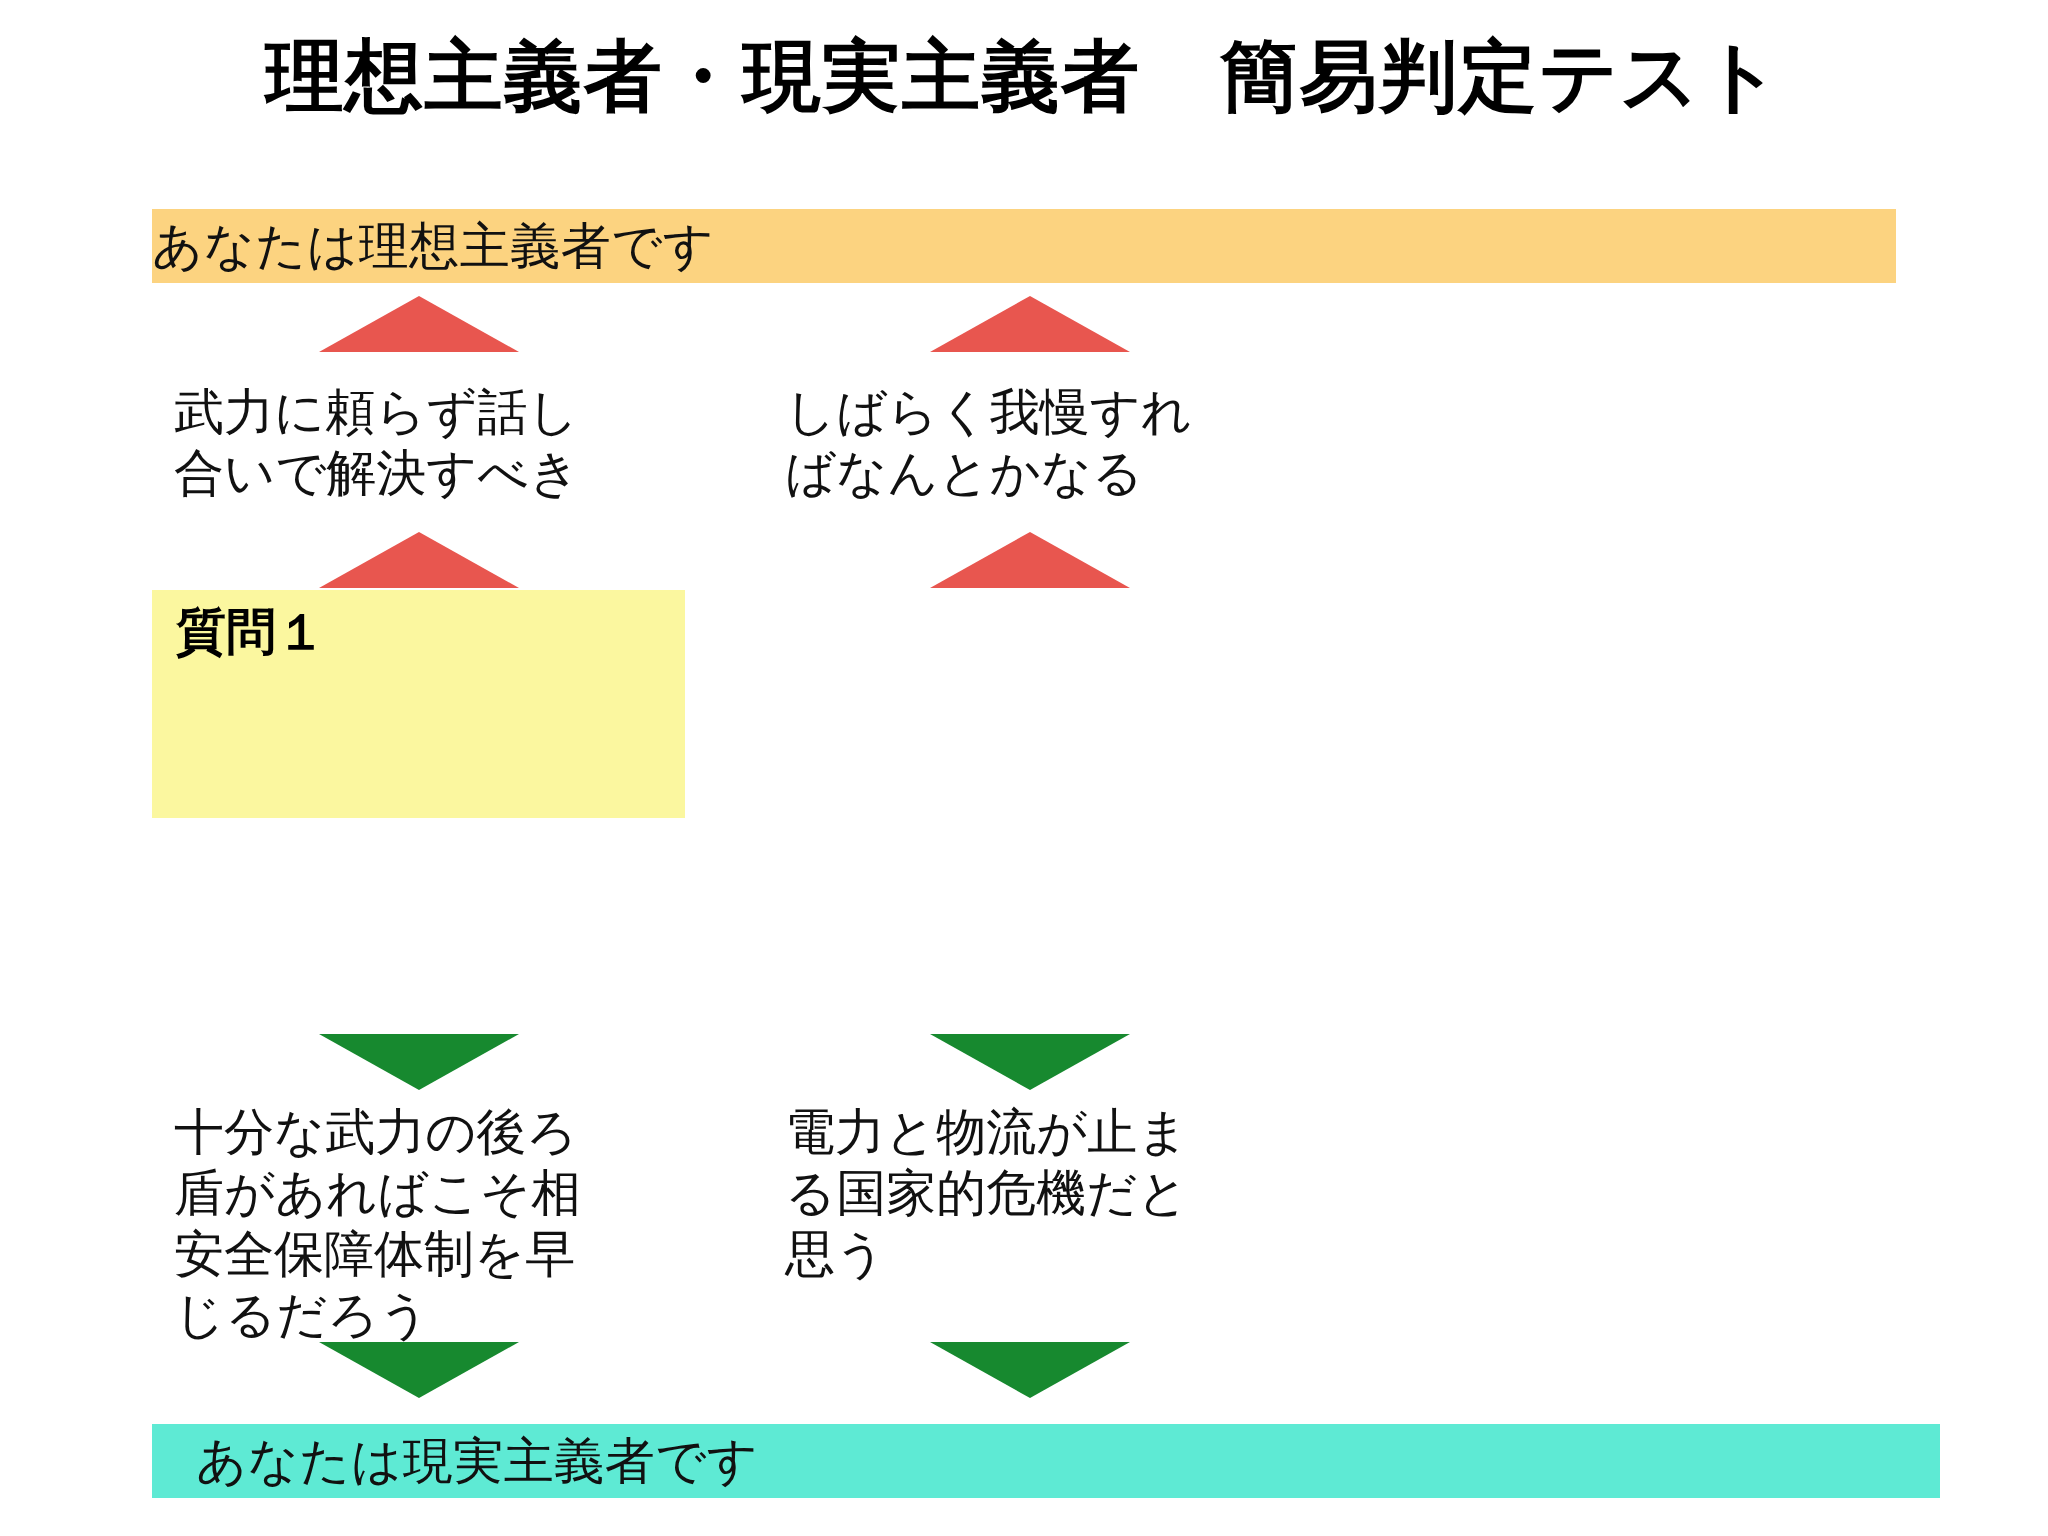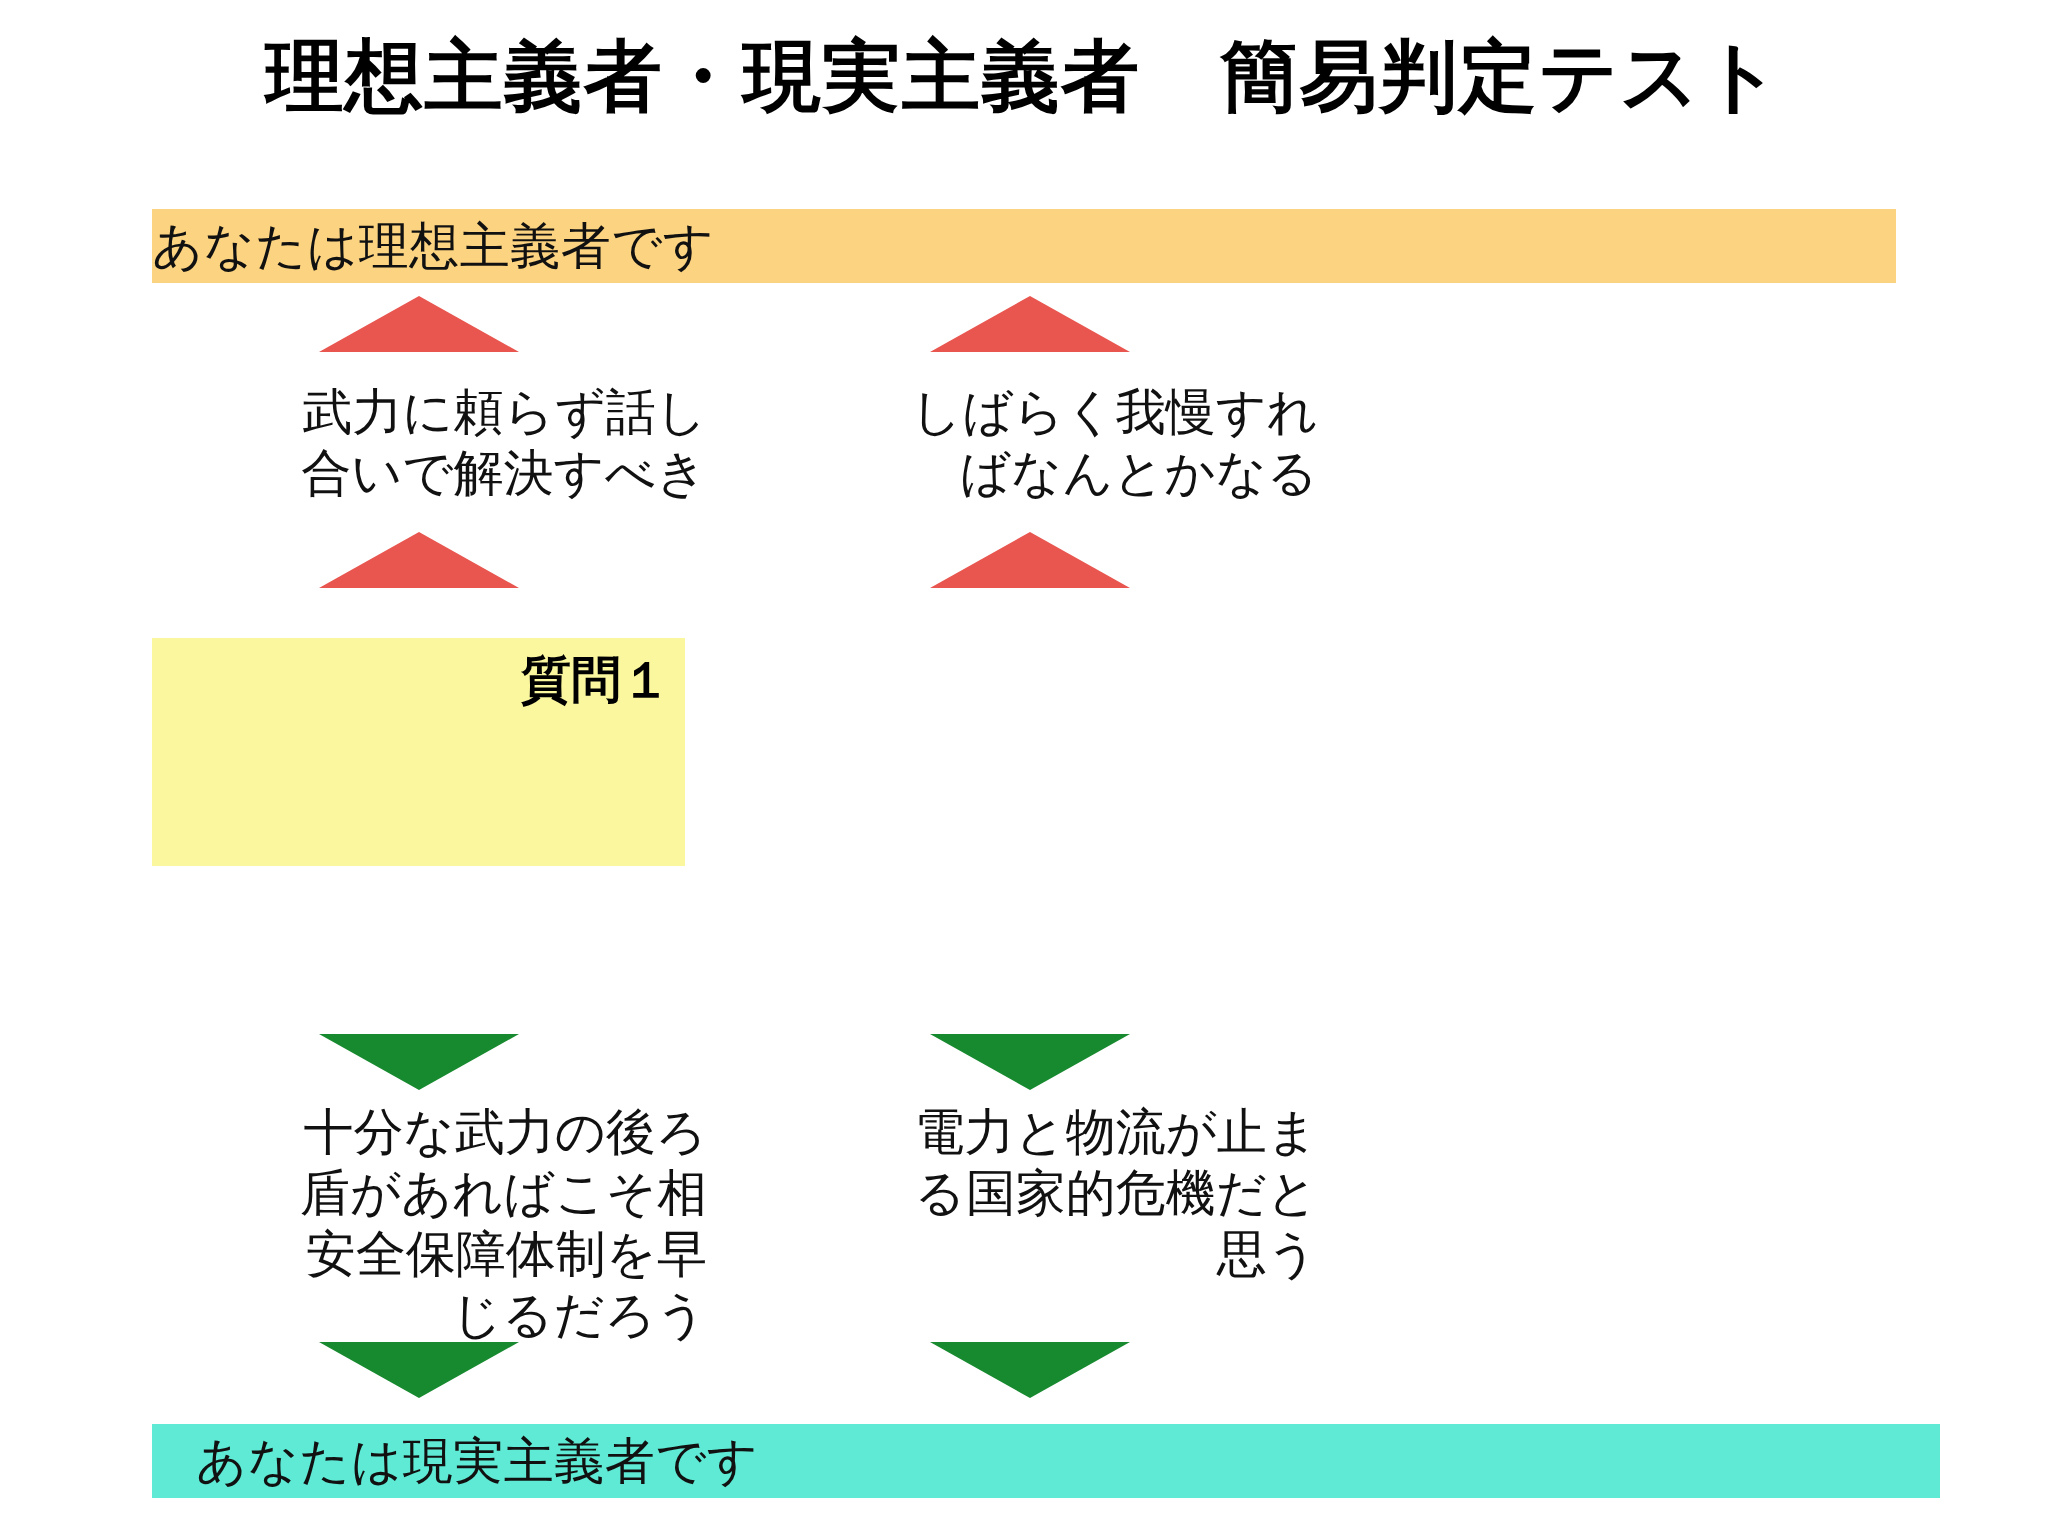--- a/index.html
+++ b/index.html
@@ -68,21 +68,20 @@
     left: 152px;
     width: 1744px;
     height: 1110px;
     display: flex;
     flex-direction: row;
     justify-content: flex-start;
   }
   .column {
     width: 533px;
     position: relative;
-    text-align: right;
   }
   .col-gap { width: 39px; flex: 0 0 39px; }
 
   .stack {
     position: relative;
     width: 100%;
     height: 100%;
   }
 
   
@@ -108,21 +107,20 @@
     line-height: 1.22;
     color: #111111;
     padding-left: 22px;
     white-space: pre-line;
   }
 
   .qbox {
     background: #fbf79f;
     padding: 12px 14px 16px 24px;
     box-sizing: border-box;
-    margin-top: 48px;
   }
   .qbox .qlabel {
     font-size: 50px;
     font-weight: bold;
     line-height: 1.20;
     color: #000000;
     display: block;
   }
   .qbox .qtext {
     font-size: 50px;

